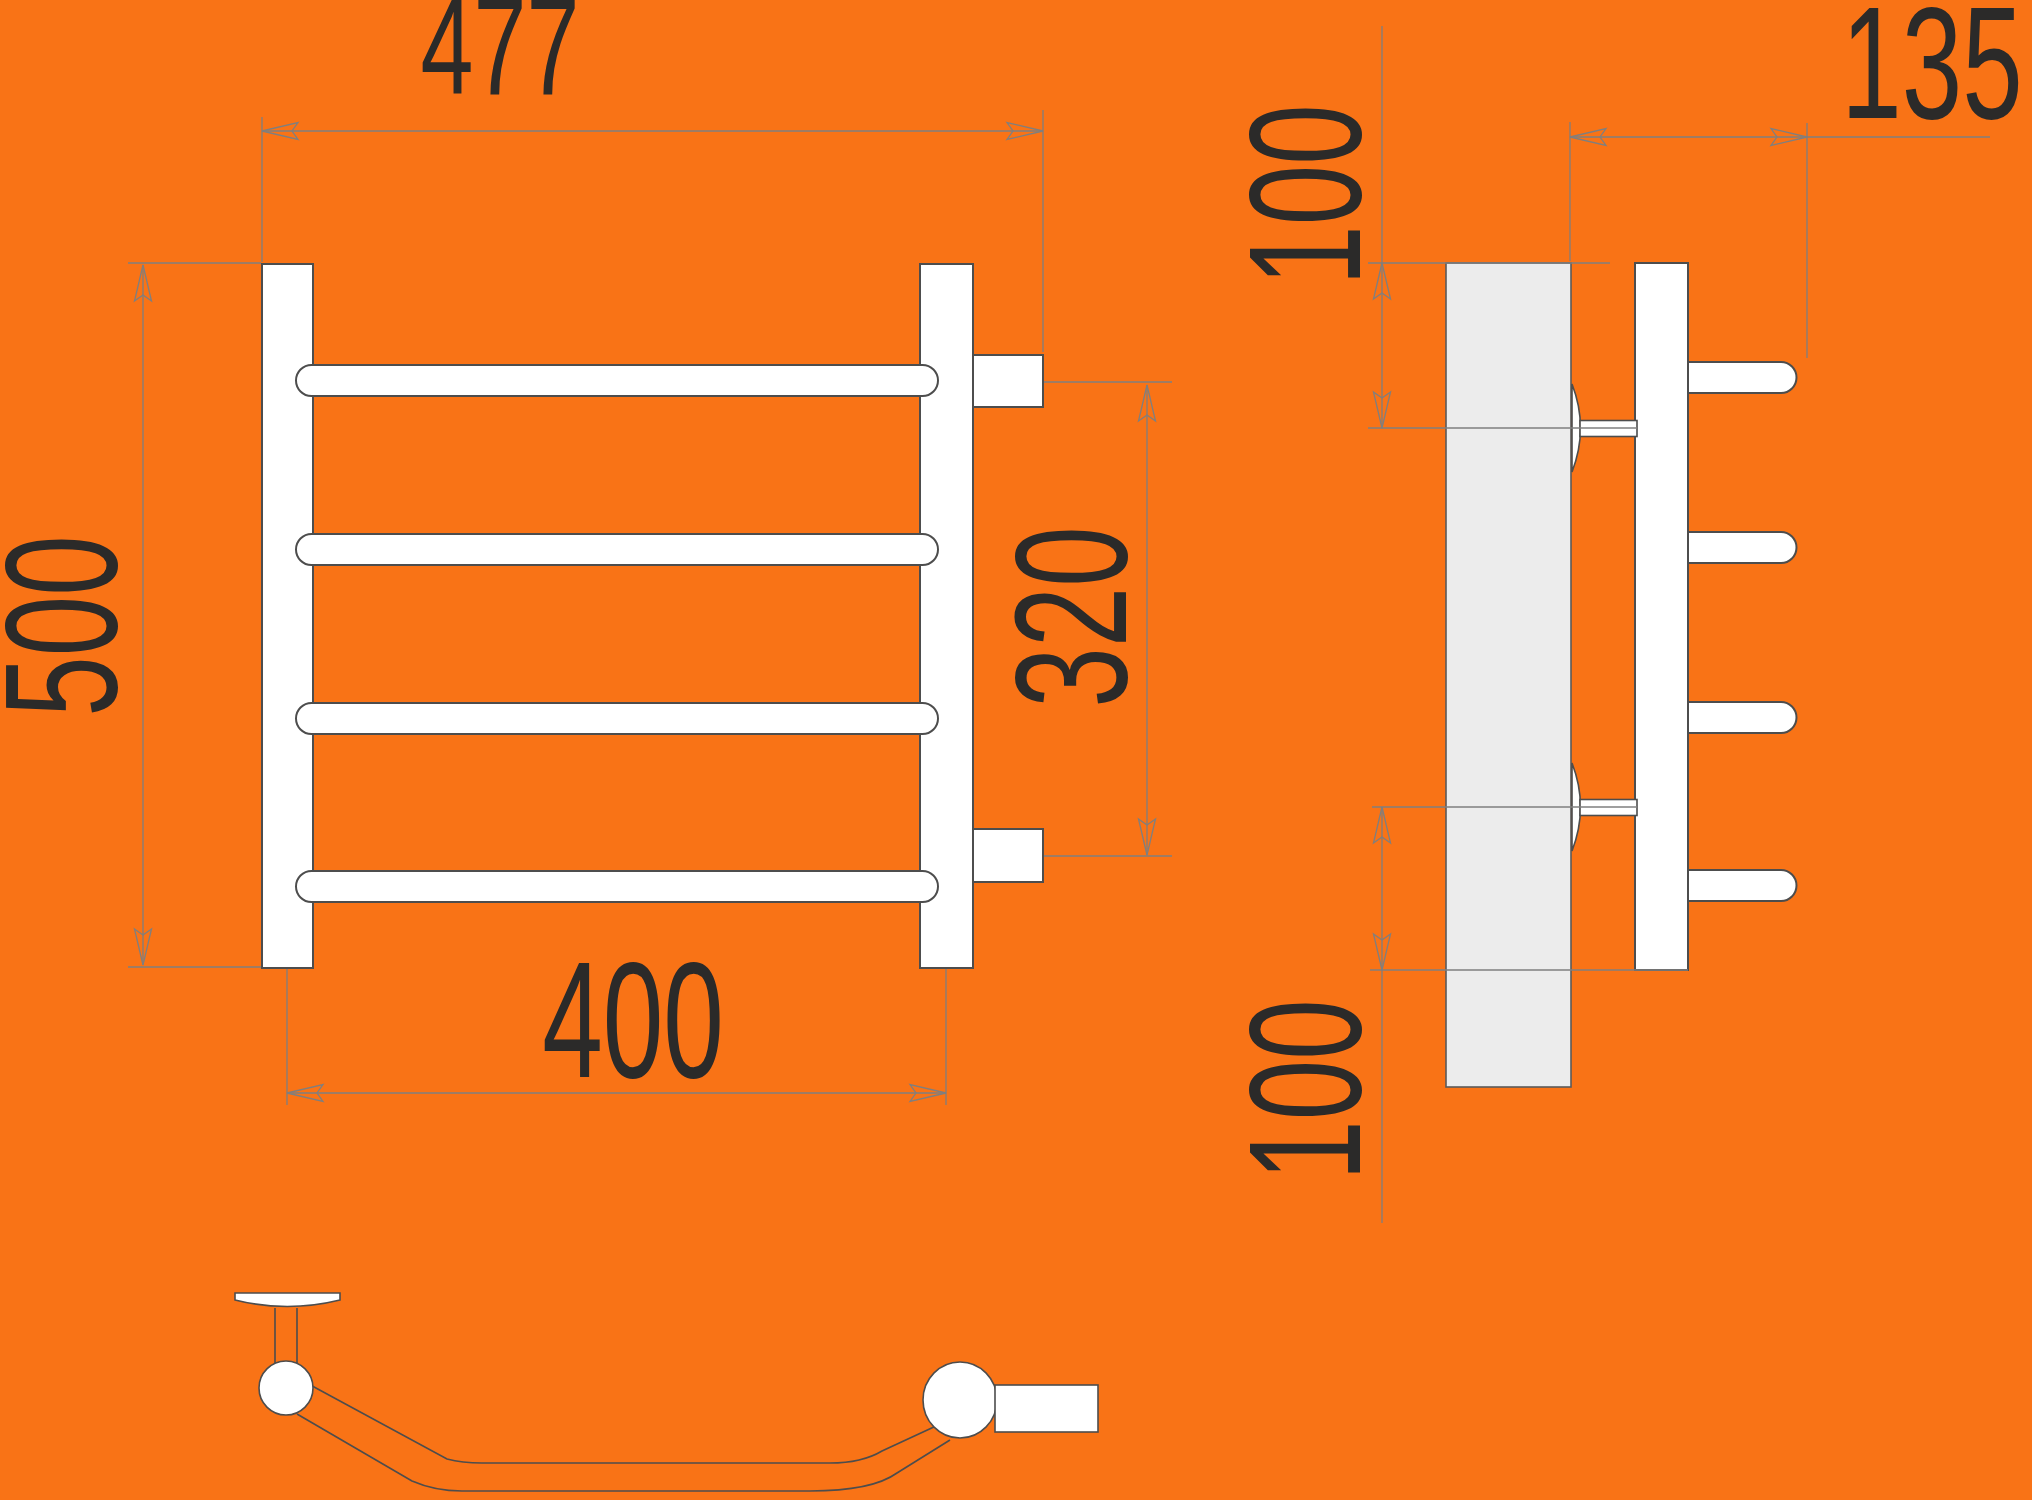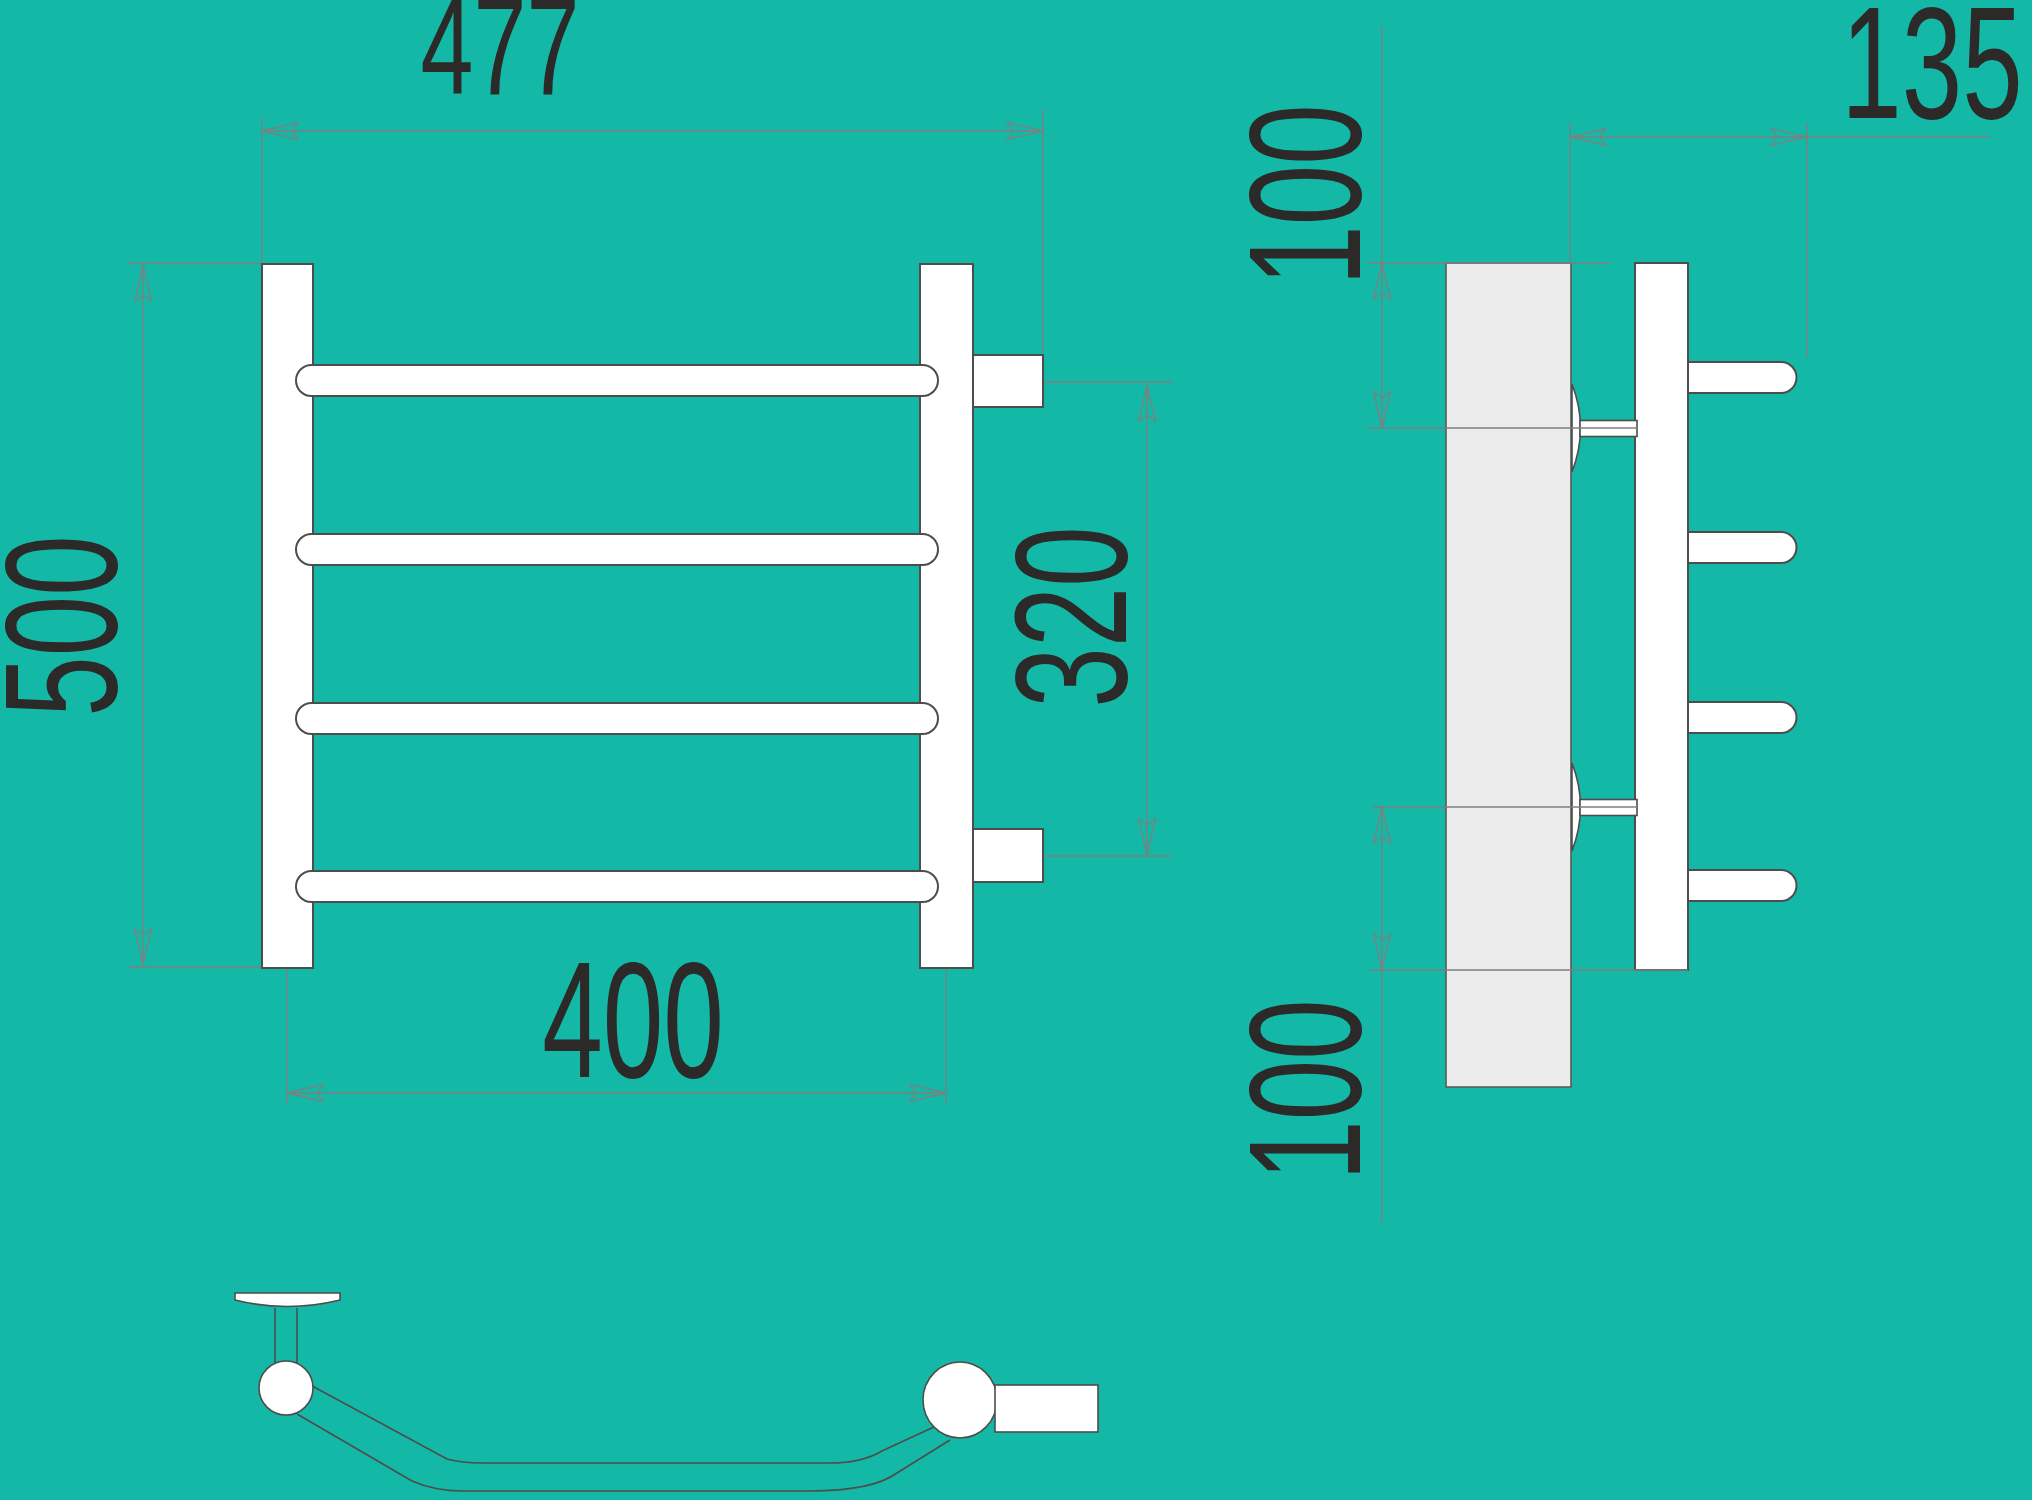--- a/index.html
+++ b/index.html
@@ -4,21 +4,21 @@
 <style>
   html, body {
     margin: 0;
     padding: 0;
     background: #ffffff;
   }
   .canvas {
     position: relative;
     width: 2032px;
     height: 1500px;
-    background: #14b8a6;
+    background: #f97316;
     overflow: hidden;
   }
   svg {
     display: block;
     width: 2032px;
     height: 1500px;
   }
   .obj {
     fill: #ffffff;
     stroke: #4d4d4d;

